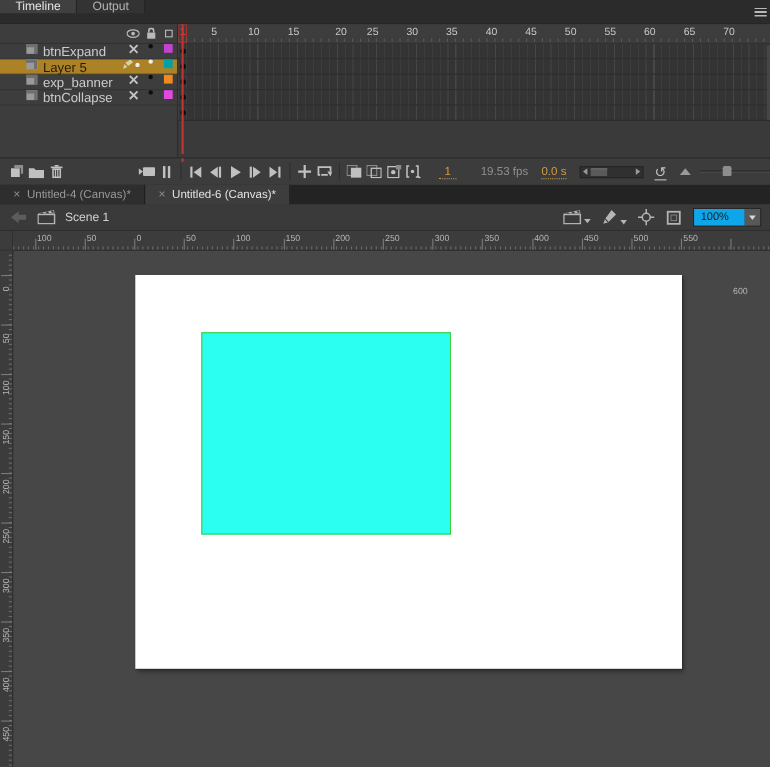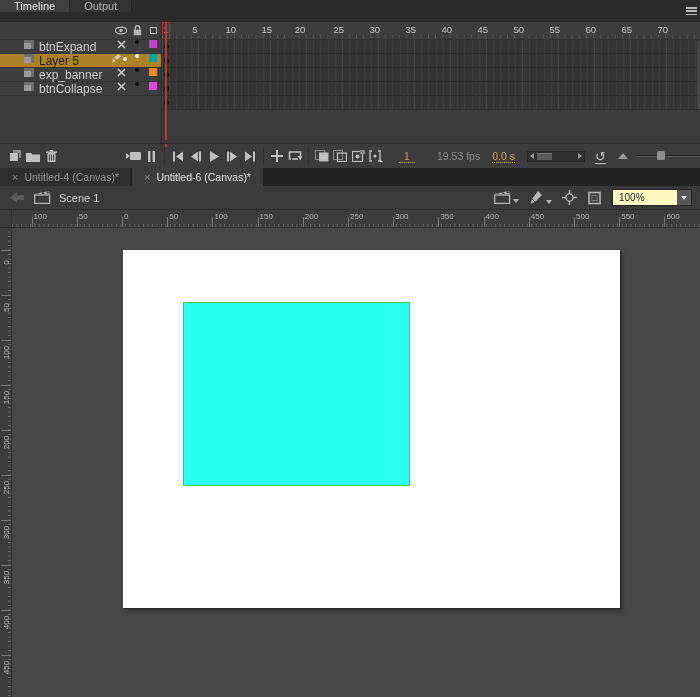--- a/index.html
+++ b/index.html
@@ -80,21 +80,21 @@
   .close-x { font-size:11px; color:#8a8a8a; line-height:1; }
 
   
   .edit-bar { position:absolute; left:0; top:186px; width:700px; height:24px; background:#3a3a3a;
     border-bottom:1px solid #2e2e2e; display:flex; align-items:center; padding:0 8px; }
   .scene-label { font-size:11px; color:#d2d2d2; margin-left:8px; }
   .eb-icon { display:flex; align-items:center; margin-left:10px; flex:0 0 auto; }
   .dd-tri { width:0; height:0; border-left:3px solid transparent; border-right:3px solid transparent;
     border-top:4px solid #b5b5b5; margin-left:2px; align-self:flex-end; margin-bottom:1px;}
   .zoom-combo { display:flex; margin-left:10px; border:1px solid #262626; }
-  .zoom-field { width:64px; height:15px; background:#fef9c3; color:#1d1d1d; font-size:10px;
+  .zoom-field { width:46px; height:15px; background:#0ea5e9; color:#1d1d1d; font-size:10px;
     display:flex; align-items:center; padding-left:6px; }
   .zoom-btn { width:14px; height:15px; background:#585858; display:flex; align-items:center; justify-content:center; }
   .zoom-btn .tri { width:0; height:0; border-left:3.5px solid transparent; border-right:3.5px solid transparent;
     border-top:4.5px solid #d9d9d9; }
 
   
   .canvas-area { position:absolute; left:0; top:210px; width:700px; height:487px; background:#474747; }
   .ruler-corner { position:absolute; left:0; top:0; width:12px; height:18px; background:#3c3c3c;
     border-right:1px solid #2e2e2e; border-bottom:1px solid #2e2e2e; }
   .h-ruler { position:absolute; left:12px; top:0; right:0; height:18px; background:#3c3c3c;
@@ -215,21 +215,21 @@
       </div>
 
       <div class="frames-panel">
         <div class="frames-header">
           <div class="playhead-box"></div>
           <div id="frame-numbers">
               <span class="frame-num current" style="left: 4px;">1</span>
               <span class="frame-num" style="left: 32.8px;">5</span>
               <span class="frame-num" style="left: 68.8px;">10</span>
               <span class="frame-num" style="left: 104.8px;">15</span>
-              <span class="frame-num" style="left: 138px;">20</span>
+              <span class="frame-num" style="left: 148px;">20</span>
               <span class="frame-num" style="left: 176.8px;">25</span>
               <span class="frame-num" style="left: 212.8px; text-align: right;">30</span>
               <span class="frame-num" style="left: 248.8px;">35</span>
               <span class="frame-num" style="left: 284.8px;">40</span>
               <span class="frame-num" style="left: 320.8px;">45</span>
               <span class="frame-num" style="left: 356.8px;">50</span>
               <span class="frame-num" style="left: 392.8px;">55</span>
               <span class="frame-num" style="left: 428.8px;">60</span>
               <span class="frame-num" style="left: 464.8px;">65</span>
               <span class="frame-num" style="left: 500.8px;">70</span>
@@ -477,21 +477,21 @@
         <div class="h-label" style="left: 428.4px;">350</div>
         <div class="h-tick" style="left: 471.6px;"></div>
         <div class="h-label" style="left: 473.6px;">400</div>
         <div class="h-tick" style="left: 516.8px;"></div>
         <div class="h-label" style="left: 518.8px;">450</div>
         <div class="h-tick" style="left: 562px;"></div>
         <div class="h-label" style="left: 564px;">500</div>
         <div class="h-tick" style="left: 607.2px;"></div>
         <div class="h-label" style="left: 609.2px;">550</div>
         <div class="h-tick" style="left: 652.4px;"></div>
-        <div class="h-label" style="left: 654.4px;">600</div>
+        <div class="h-label" style="left: 654.4px; margin-top: 48px;">600</div>
       </div>
     <div class="v-ruler" id="v-ruler">
         <div class="v-tick" style="top: 22px;"></div>
         <div class="v-label" style="top: 30px;">0</div>
         <div class="v-tick" style="top: 67px;"></div>
         <div class="v-label" style="top: 75px;">50</div>
         <div class="v-tick" style="top: 112px;"></div>
         <div class="v-label" style="top: 120px;">100</div>
         <div class="v-tick" style="top: 157px;"></div>
         <div class="v-label" style="top: 165px;">150</div>

